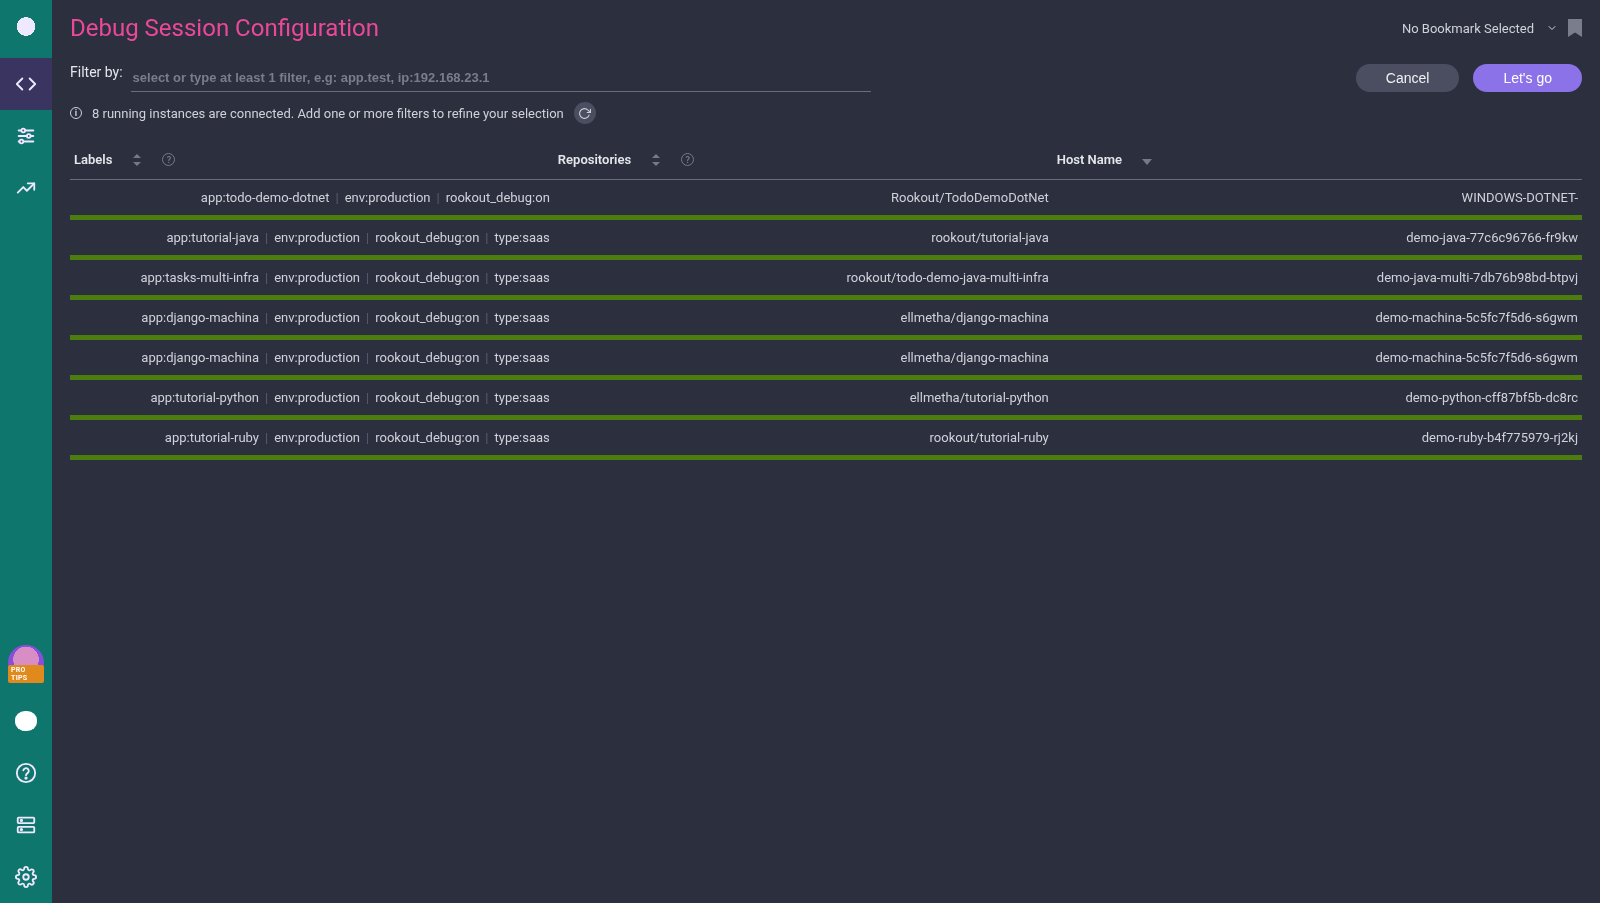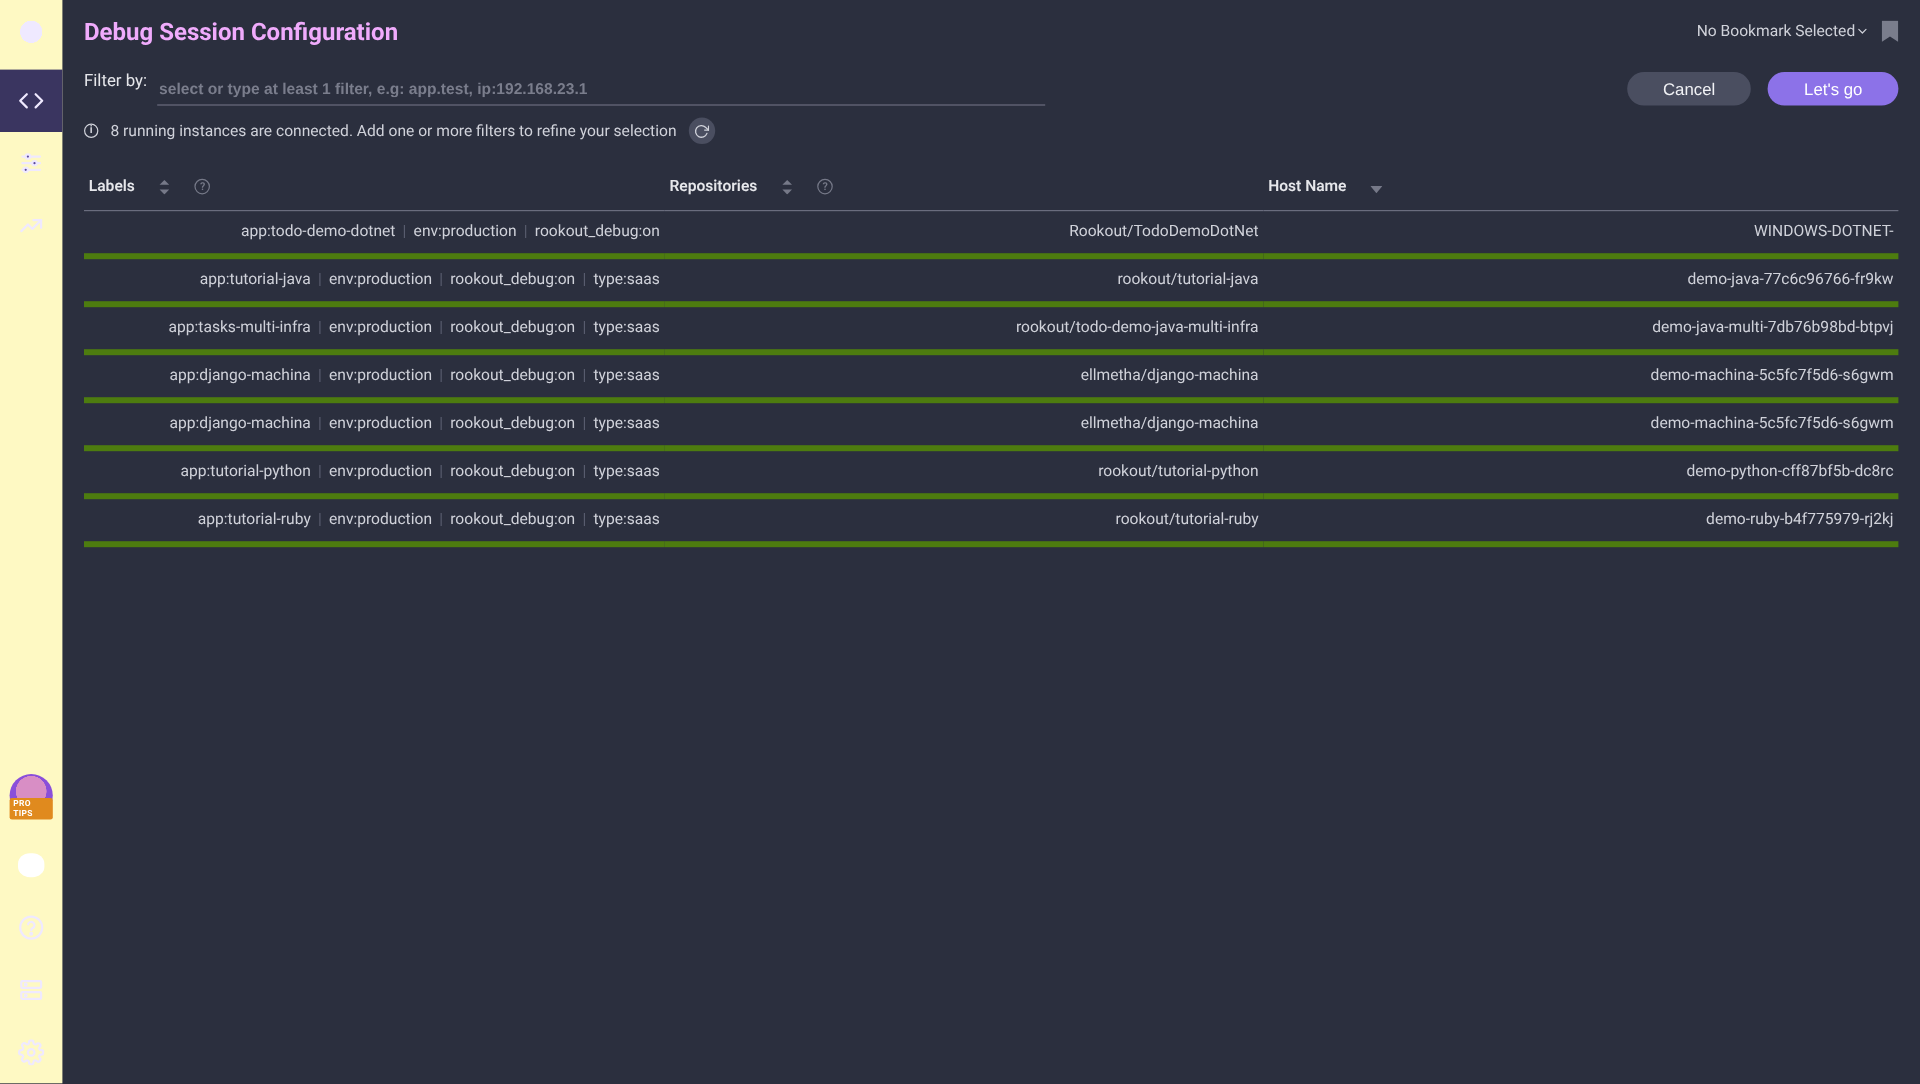--- a/index.html
+++ b/index.html
@@ -7,21 +7,21 @@
   body {
     font-family: -apple-system, BlinkMacSystemFont, "Segoe UI", Roboto, Arial, sans-serif;
     background: #2b2f3e;
     color: #e6e7eb;
     display: flex;
     overflow: hidden;
   }
   
   .sidebar {
     width: 52px;
-    background: #fef9c3;
+    background: #0f766e;
     display: flex;
     flex-direction: column;
     align-items: center;
     padding-top: 10px;
   }
   .logo-slot {
     width: 52px;
     height: 42px;
     display: flex;
     align-items: center;
@@ -88,33 +88,34 @@
     display: flex;
     flex-direction: column;
     overflow: auto;
   }
   .topbar {
     display: flex;
     align-items: center;
     padding: 14px 18px 4px 18px;
   }
   .page-title {
-    font-size: 20px;
-    font-weight: 700;
-    color: #f0abfc;
+    font-size: 24px;
+    font-weight: 400;
+    color: #ec4899;
   }
   .topbar-right {
     margin-left: auto;
     display: flex;
     align-items: center;
     gap: 10px;
   }
   .bookmark-select {
     display: flex;
     align-items: center;
+    gap: 12px;
     color: #d0d2da;
     font-size: 13px;
     cursor: pointer;
   }
   .bookmark-icon {
     width: 14px; height: 18px;
     background: #7a7d8c;
     clip-path: polygon(0 0, 100% 0, 100% 100%, 50% 75%, 0 100%);
   }
 
@@ -370,21 +371,21 @@
             <td>ellmetha/django-machina</td>
             <td>demo-machina-5c5fc7f5d6-s6gwm</td>
           </tr>
           <tr>
             <td><span class="label-seg">app:django-machina</span><span class="divider">|</span><span class="label-seg">env:production</span><span class="divider">|</span><span class="label-seg">rookout_debug:on</span><span class="divider">|</span><span class="label-seg">type:saas</span></td>
             <td>ellmetha/django-machina</td>
             <td>demo-machina-5c5fc7f5d6-s6gwm</td>
           </tr>
           <tr>
             <td><span class="label-seg">app:tutorial-python</span><span class="divider">|</span><span class="label-seg">env:production</span><span class="divider">|</span><span class="label-seg">rookout_debug:on</span><span class="divider">|</span><span class="label-seg">type:saas</span></td>
-            <td>rookout/tutorial-python</td>
+            <td>ellmetha/tutorial-python</td>
             <td>demo-python-cff87bf5b-dc8rc</td>
           </tr>
           <tr>
             <td><span class="label-seg">app:tutorial-ruby</span><span class="divider">|</span><span class="label-seg">env:production</span><span class="divider">|</span><span class="label-seg">rookout_debug:on</span><span class="divider">|</span><span class="label-seg">type:saas</span></td>
             <td>rookout/tutorial-ruby</td>
             <td>demo-ruby-b4f775979-rj2kj</td>
           </tr>
         </tbody>
     </table>
   </div>

